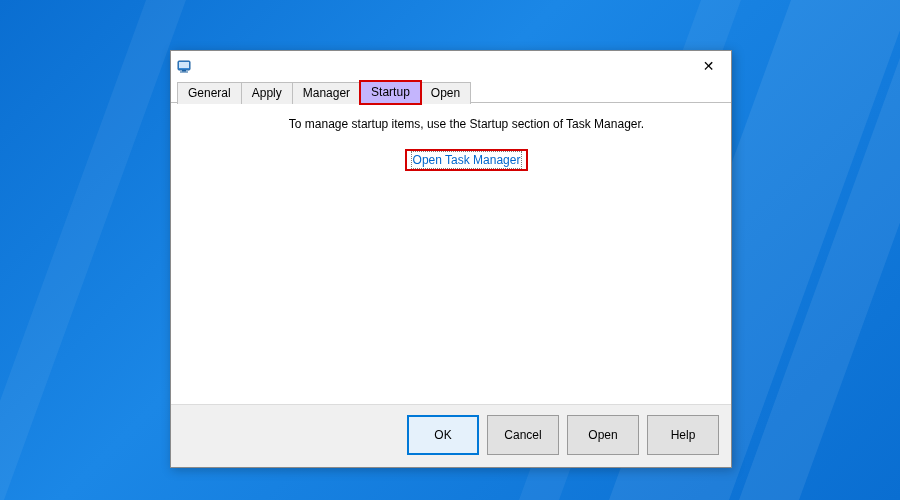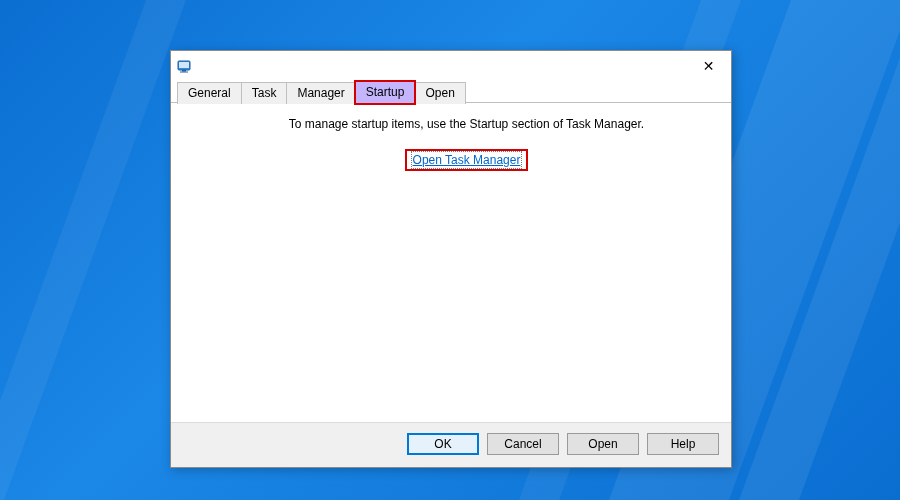--- a/index.html
+++ b/index.html
@@ -102,37 +102,36 @@
     color:#000;
     margin-bottom: 18px;
     text-align:center;
   }
   .link-wrap {
     border: 2px solid #d40000;
     padding: 2px 6px;
   }
   .link {
     color: #0066cc;
-    text-decoration: underline;
     cursor: pointer;
     outline: 1px dotted #7a7a7a;
     outline-offset: 1px;
   }
 
   .button-row {
     display:flex;
     justify-content:flex-end;
     gap: 8px;
     padding: 10px 12px 12px 12px;
     background:#f0f0f0;
     border-top:1px solid #dcdcdc;
   }
   .btn {
     min-width: 72px;
-    height: 22px;
+    height: 40px;
     padding: 0 12px;
     border: 1px solid #9a9a9a;
     background: #e1e1e1;
     cursor: pointer;
     font: inherit;
   }
   .btn.default {
     border: 2px solid #0078d7;
     background: #e5f1fb;
   }
@@ -156,21 +155,21 @@
         </svg>
       </span>
       <span class="spacer"></span>
       <div class="close">
         <span>✕</span>
       </div>
     </div>
 
     <div class="tabstrip">
       <div class="tab">General</div>
-      <div class="tab">Task</div>
+      <div class="tab">Apply</div>
       <div class="tab">Manager</div>
       <div class="tab active highlight">Startup</div>
       <div class="tab">Open</div>
     </div>
 
     <div class="tabpanel">
       <div class="instruction">To manage startup items, use the Startup section of Task Manager.</div>
       <div class="link-wrap">
         <span class="link">Open Task Manager</span>
       </div>

